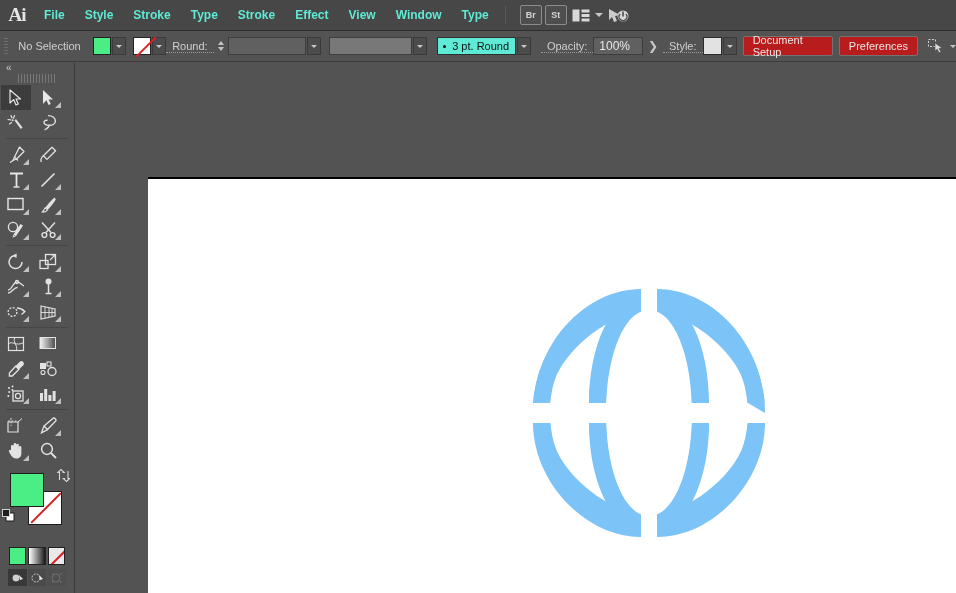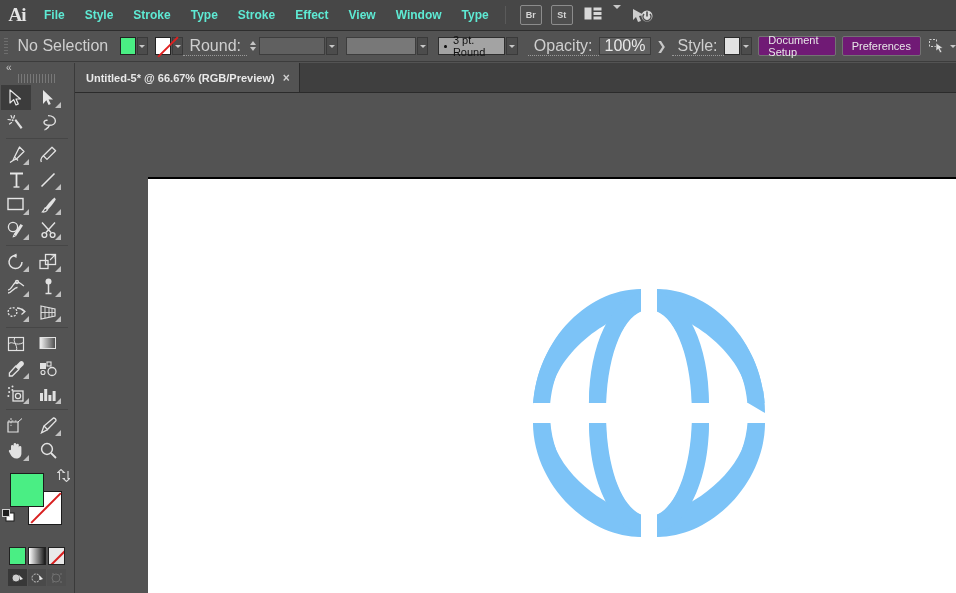--- a/index.html
+++ b/index.html
@@ -21,21 +21,21 @@
   .ai-logo{
     width:34px;height:31px;display:flex;align-items:center;justify-content:center;
     font-family:"Liberation Serif", serif;font-weight:bold;font-size:19px;
     color:#e5e5e5;letter-spacing:-1px;
   }
   .menu-item{
     padding:0 10px;height:31px;line-height:31px;font-size:12px;color:#5eead4;
     cursor:default;white-space:nowrap;font-weight:bold;
   }
   .menu-sep{width:1px;height:18px;background:#5a5a5a;margin:0 6px;}
-  .mb-right{display:flex;margin-left:8px;gap:9px;}
+  .mb-right{display:flex;align-items:center;margin-left:8px;gap:3px;}
   .app-badge{
     width:20px;height:18px;border:1px solid #8c8c8c;border-radius:2px;
     background:#4e4e4e;display:flex;align-items:center;justify-content:center;
     font-size:9px;font-weight:bold;color:#d6d6d6;
   }
   .arrange-ic{width:22px;height:16px;display:flex;align-items:center;justify-content:center;}
   .chev{
     width:0;height:0;border-left:4px solid transparent;border-right:4px solid transparent;
     border-top:4px solid #c8c8c8;
   }
@@ -43,21 +43,21 @@
   .stock-ic{width:26px;height:20px;display:flex;align-items:center;justify-content:center;}
 
   
   .controlbar{
     position:absolute;left:0;top:31px;width:956px;height:31px;
     background:#535353;display:flex;align-items:center;
     border-bottom:1px solid #3c3c3c;box-sizing:border-box;padding-left:4px;
   }
   .grip{width:5px;height:22px;display:flex;flex-direction:column;justify-content:center;gap:2px;margin-right:4px;}
   .grip i{display:block;height:1px;background:#6e6e6e;}
-  .cb-label{font-size:16px;color:#cfcfcf;padding:0 6px;white-space:nowrap;}
+  .cb-label{font-size:11px;color:#cfcfcf;padding:0 6px;white-space:nowrap;}
   .cb-label.dotted{border-bottom:1px dotted #9a9a9a;padding-bottom:0;}
   .swatch-box{
     width:21px;height:18px;border:1px solid #222;box-sizing:border-box;
     background:#fff;position:relative;
   }
   .swatch-none{background:#fff;}
   .swatch-none:after{
     content:"";position:absolute;left:-2px;top:50%;width:28px;height:2px;
     background:#e02020;transform:rotate(-45deg);transform-origin:center;
   }
@@ -70,32 +70,32 @@
   }
   .up-t{width:0;height:0;border-left:3px solid transparent;border-right:3px solid transparent;border-bottom:4px solid #c4c4c4;}
   .dn-t{width:0;height:0;border-left:3px solid transparent;border-right:3px solid transparent;border-top:4px solid #c4c4c4;}
   .field{
     height:18px;background:#606060;border:1px solid #3d3d3d;box-sizing:border-box;
     display:flex;align-items:center;padding:0 4px;font-size:11px;color:#e6e6e6;
   }
   .field.w90{width:90px;}
   .field.w95{width:95px;}
   .brush-field{
-    width:90px;height:18px;background:#a3a3a3;border:1px solid #2e2e2e;box-sizing:border-box;
+    width:90px;height:18px;background:#5eead4;border:1px solid #2e2e2e;box-sizing:border-box;
     display:flex;align-items:center;gap:6px;padding:0 5px;font-size:11px;color:#111;
   }
   .brush-dot{width:3px;height:3px;border-radius:50%;background:#111;}
   .opacity-field{
     width:56px;height:18px;background:#606060;border:1px solid #3d3d3d;box-sizing:border-box;
-    display:flex;align-items:center;padding:0 5px;font-size:16px;color:#e8e8e8;
+    display:flex;align-items:center;padding:0 5px;font-size:12px;color:#e8e8e8;
   }
   .arrow-r{font-size:12px;color:#c8c8c8;padding:0 5px;}
   .style-sw{width:22px;height:18px;background:#e2e2e2;border:1px solid #2c2c2c;box-sizing:border-box;}
   .cb-btn{
-    height:20px;background:#701a75;border:1px solid #737373;border-radius:2px;
+    height:20px;background:#b91c1c;border:1px solid #737373;border-radius:2px;
     display:flex;align-items:center;padding:0 9px;font-size:11px;color:#e8e8e8;
     margin-left:6px;cursor:default;box-sizing:border-box;
   }
   .align-ic{width:22px;height:18px;display:flex;align-items:center;justify-content:center;margin-left:8px;}
 
   
   .tabstrip{
     position:absolute;left:75px;top:63px;width:881px;height:30px;
     background:#3f3f3f;border-bottom:1px solid #2b2b2b;box-sizing:border-box;
     display:flex;align-items:flex-end;
@@ -284,26 +284,20 @@
 
     <div class="align-ic">
       <svg width="16" height="14" viewBox="0 0 16 14">
         <rect x="0.5" y="0.5" width="7" height="7" fill="none" stroke="#d0d0d0" stroke-dasharray="2 1.5"></rect>
         <path d="M7 4 L14 9 L11 9.5 L13 13 L11 13.8 L9.3 10.2 L7 12 Z" fill="#dcdcdc" stroke="#4a4a4a" stroke-width="0.6"></path>
       </svg>
     </div>
     <div class="chev sm" style="margin-left:5px;"></div>
   </div>
 
-  <div class="tabstrip">
-    <div class="doc-tab">
-      <span>Untitled-5* @ 66.67% (RGB/Preview)</span>
-      <span class="tab-close">×</span>
-    </div>
-  </div>
 
   <div class="toolbar">
 
     <div class="tb-head">
       <span class="dbl-chev">«</span>
     </div>
     <div class="tb-grip"></div>
 
     <div class="tb-grid">
 

